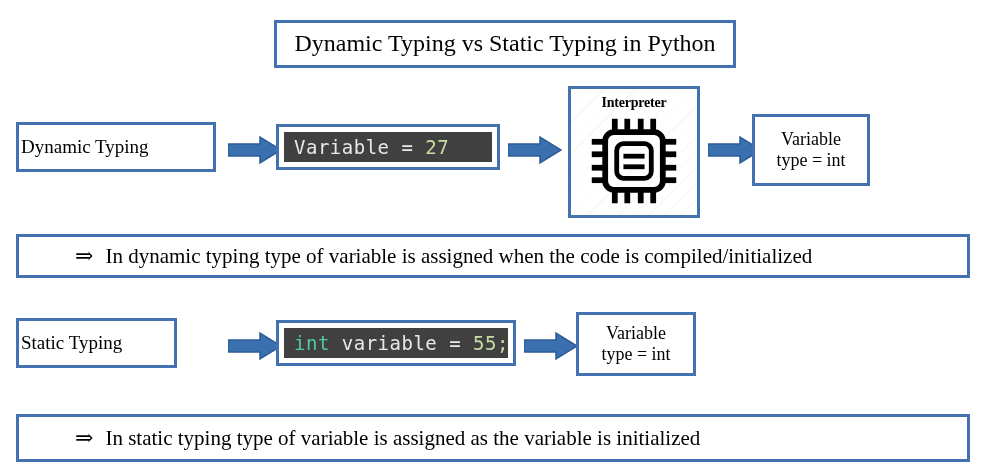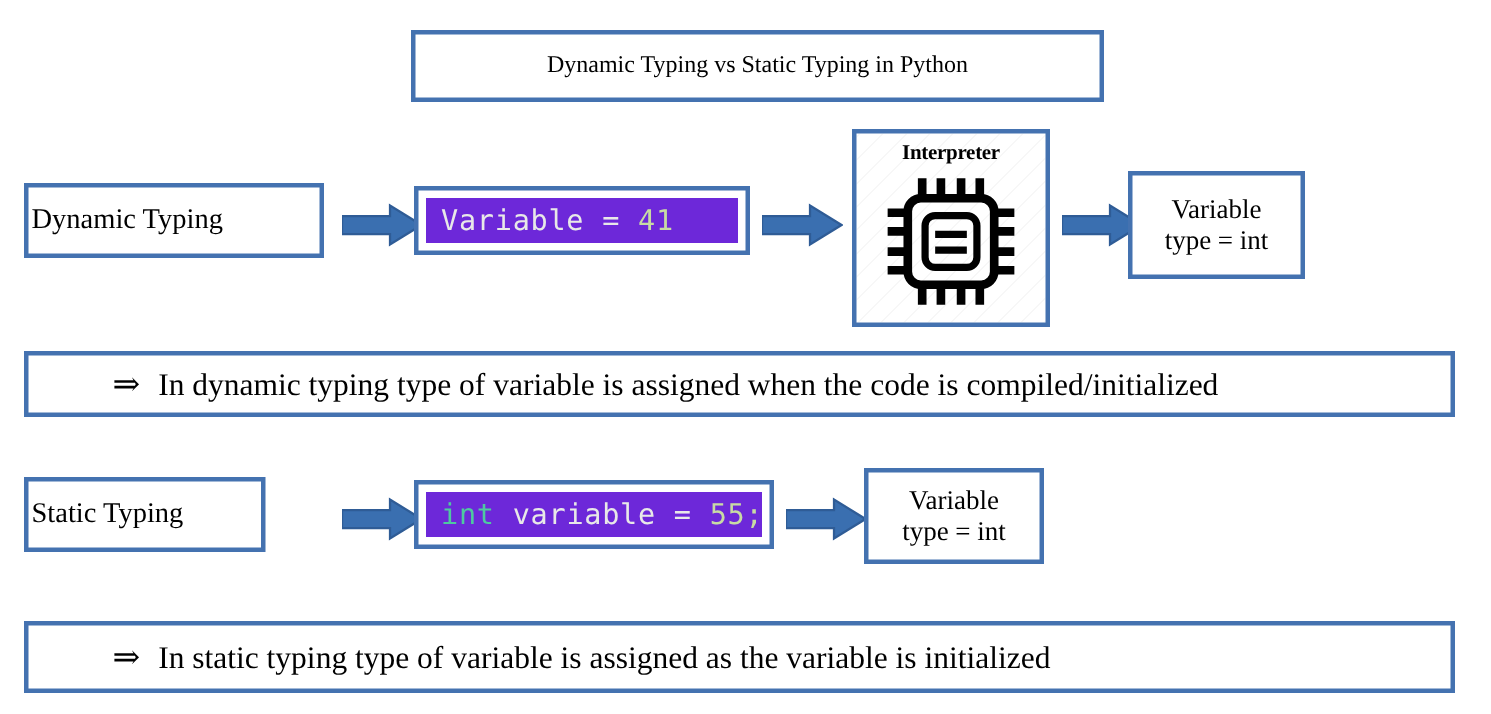--- a/index.html
+++ b/index.html
@@ -25,21 +25,21 @@
     display: flex;
     align-items: center;
     justify-content: center;
     text-align: center;
     line-height: 1.15;
   }
 
   
   #title-box {
     left: 274px; top: 20px; width: 462px; height: 48px;
-    font-size: 16px;
+    font-size: 24px;
     align-items: center;
   }
 
   
   .label-box {
     justify-content: flex-start;
     padding-left: 2px;
     font-size: 19px;
   }
   #dynamic-label-box { left: 16px; top: 122px; width: 200px; height: 50px; }
@@ -48,21 +48,21 @@
   
   .code-box {
     border: 3px solid #4472b0;
     background: #ffffff;
     box-sizing: border-box;
     padding: 5px;
     display: flex;
     align-items: center;
   }
   .code-inner {
-    background: #6d28d9;
+    background: #404040;
     width: 100%;
     height: 100%;
     display: flex;
     align-items: center;
     padding-left: 10px;
     box-sizing: border-box;
     font-family: "DejaVu Sans Mono", "Liberation Mono", monospace;
     font-size: 19px;
     letter-spacing: 0.5px;
     white-space: pre;
@@ -143,21 +143,21 @@
 <div class="abs box label-box" id="dynamic-label-box">
   <span>Dynamic Typing</span>
 </div>
 
 <svg class="abs block-arrow" id="arrow-1" width="54" height="30" viewBox="0 0 54 30">
   <polygon points="0,9 32,9 32,2 53,15 32,28 32,21 0,21" fill="#3a6fb0" stroke="#2f5c96" stroke-width="1.5"></polygon>
 </svg>
 
 <div class="abs code-box" id="dynamic-code-box">
   <div class="code-inner">
-    <span class="tok-plain">Variable = </span><span class="tok-num">41</span>
+    <span class="tok-plain">Variable = </span><span class="tok-num">27</span>
   </div>
 </div>
 
 <svg class="abs block-arrow" id="arrow-2" width="54" height="30" viewBox="0 0 54 30">
   <polygon points="0,9 32,9 32,2 53,15 32,28 32,21 0,21" fill="#3a6fb0" stroke="#2f5c96" stroke-width="1.5"></polygon>
 </svg>
 
 <div class="abs box" id="interpreter-box">
   <div id="interpreter-title">Interpreter</div>
   <svg id="chip-icon" width="96" height="96" viewBox="0 0 100 100">

